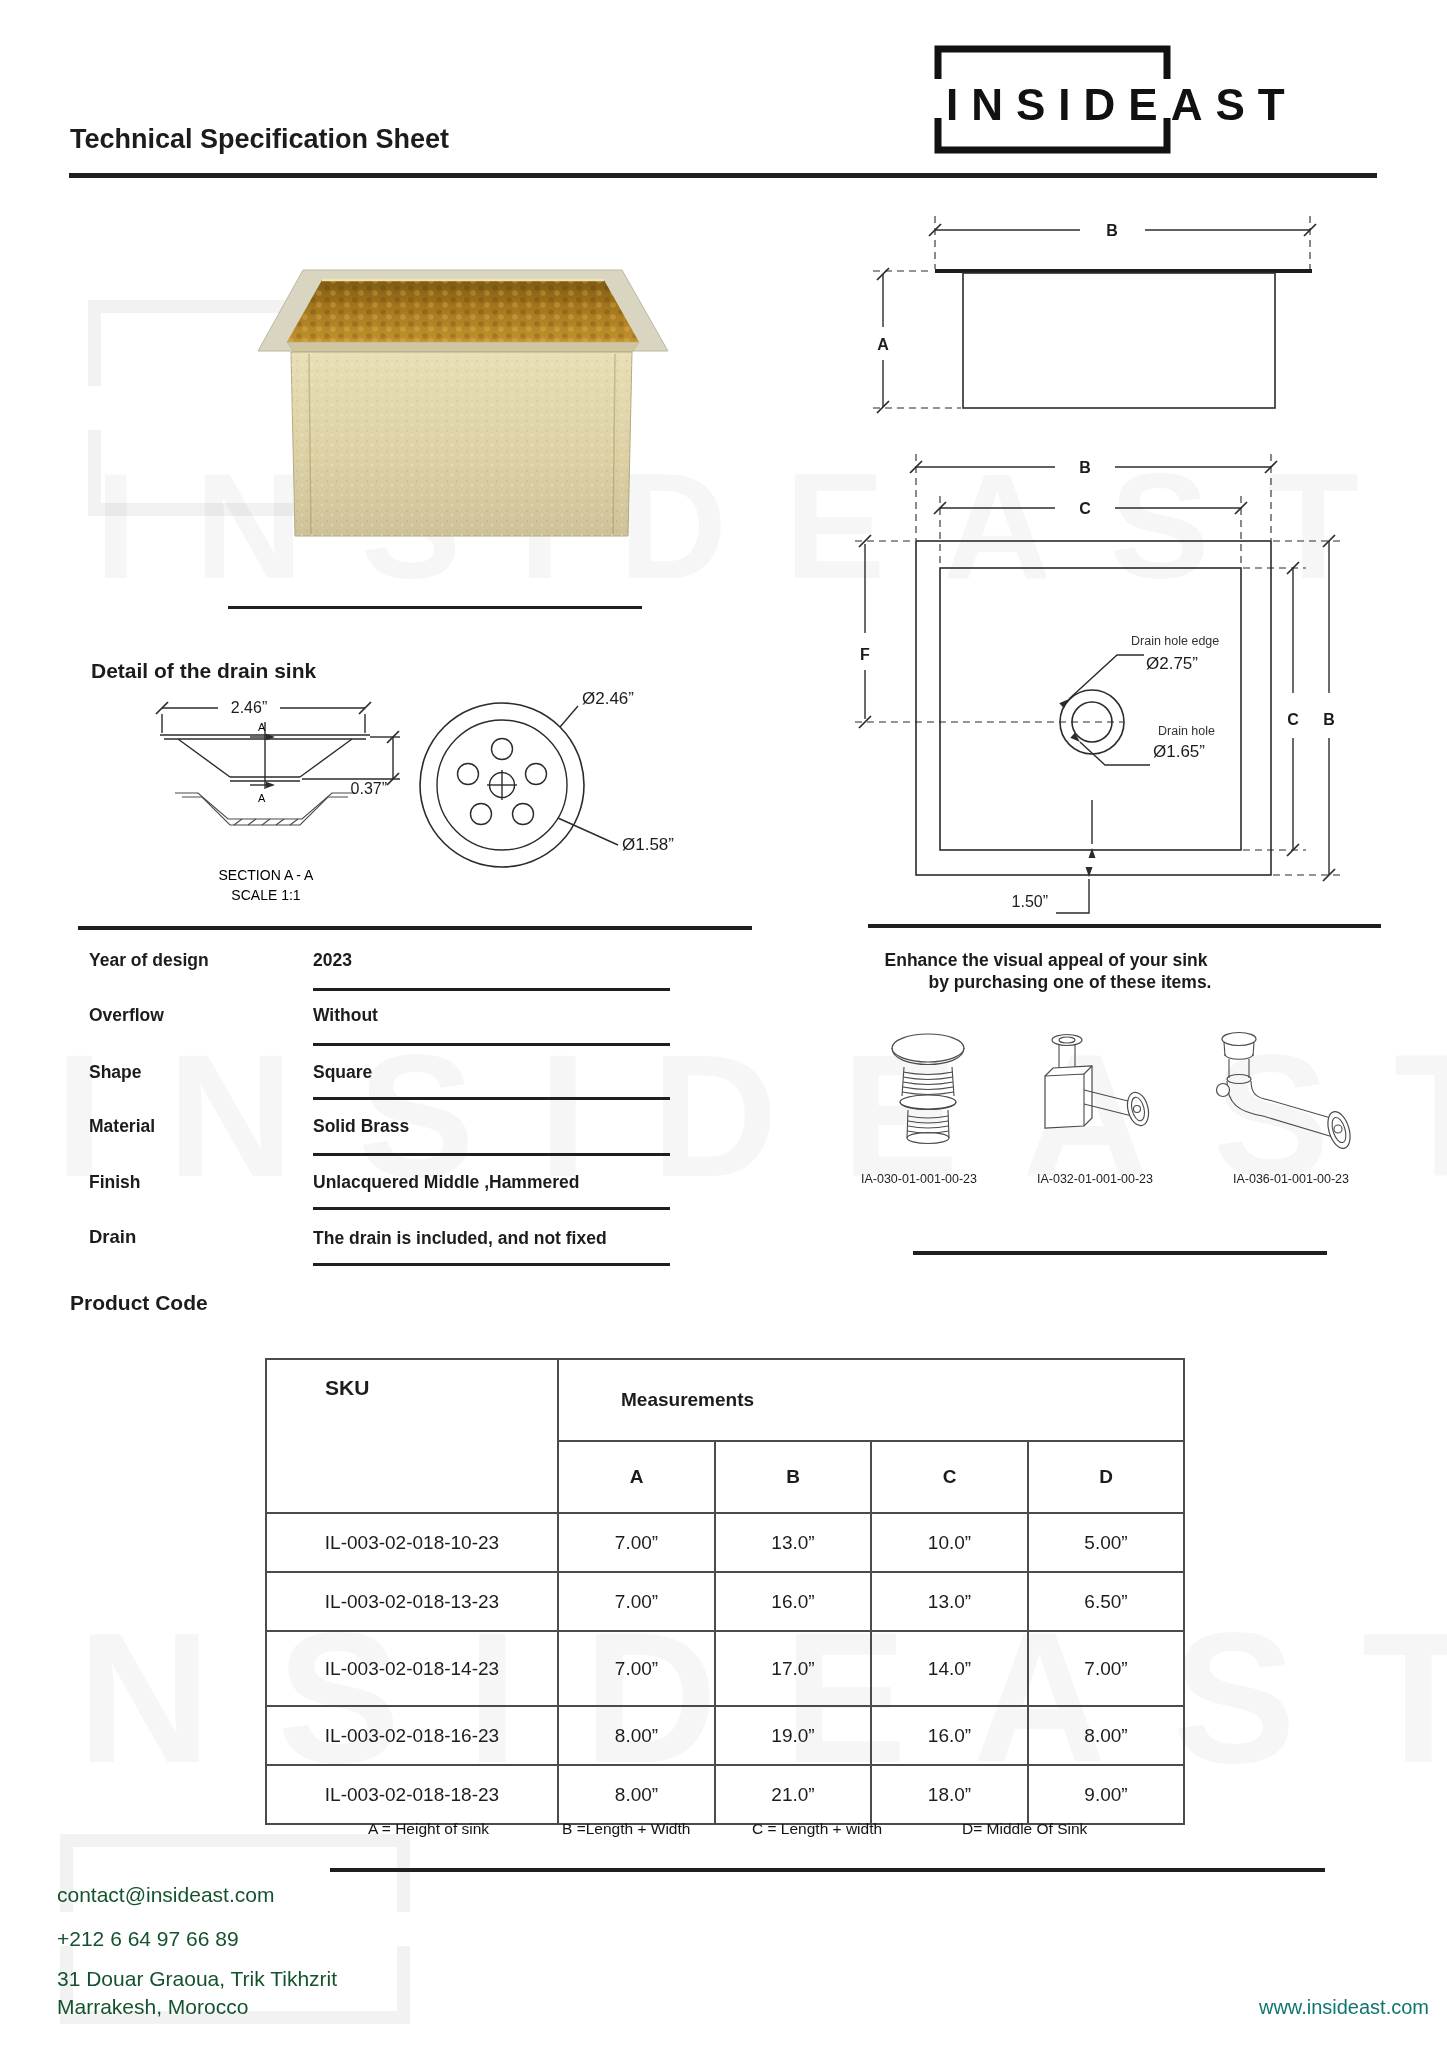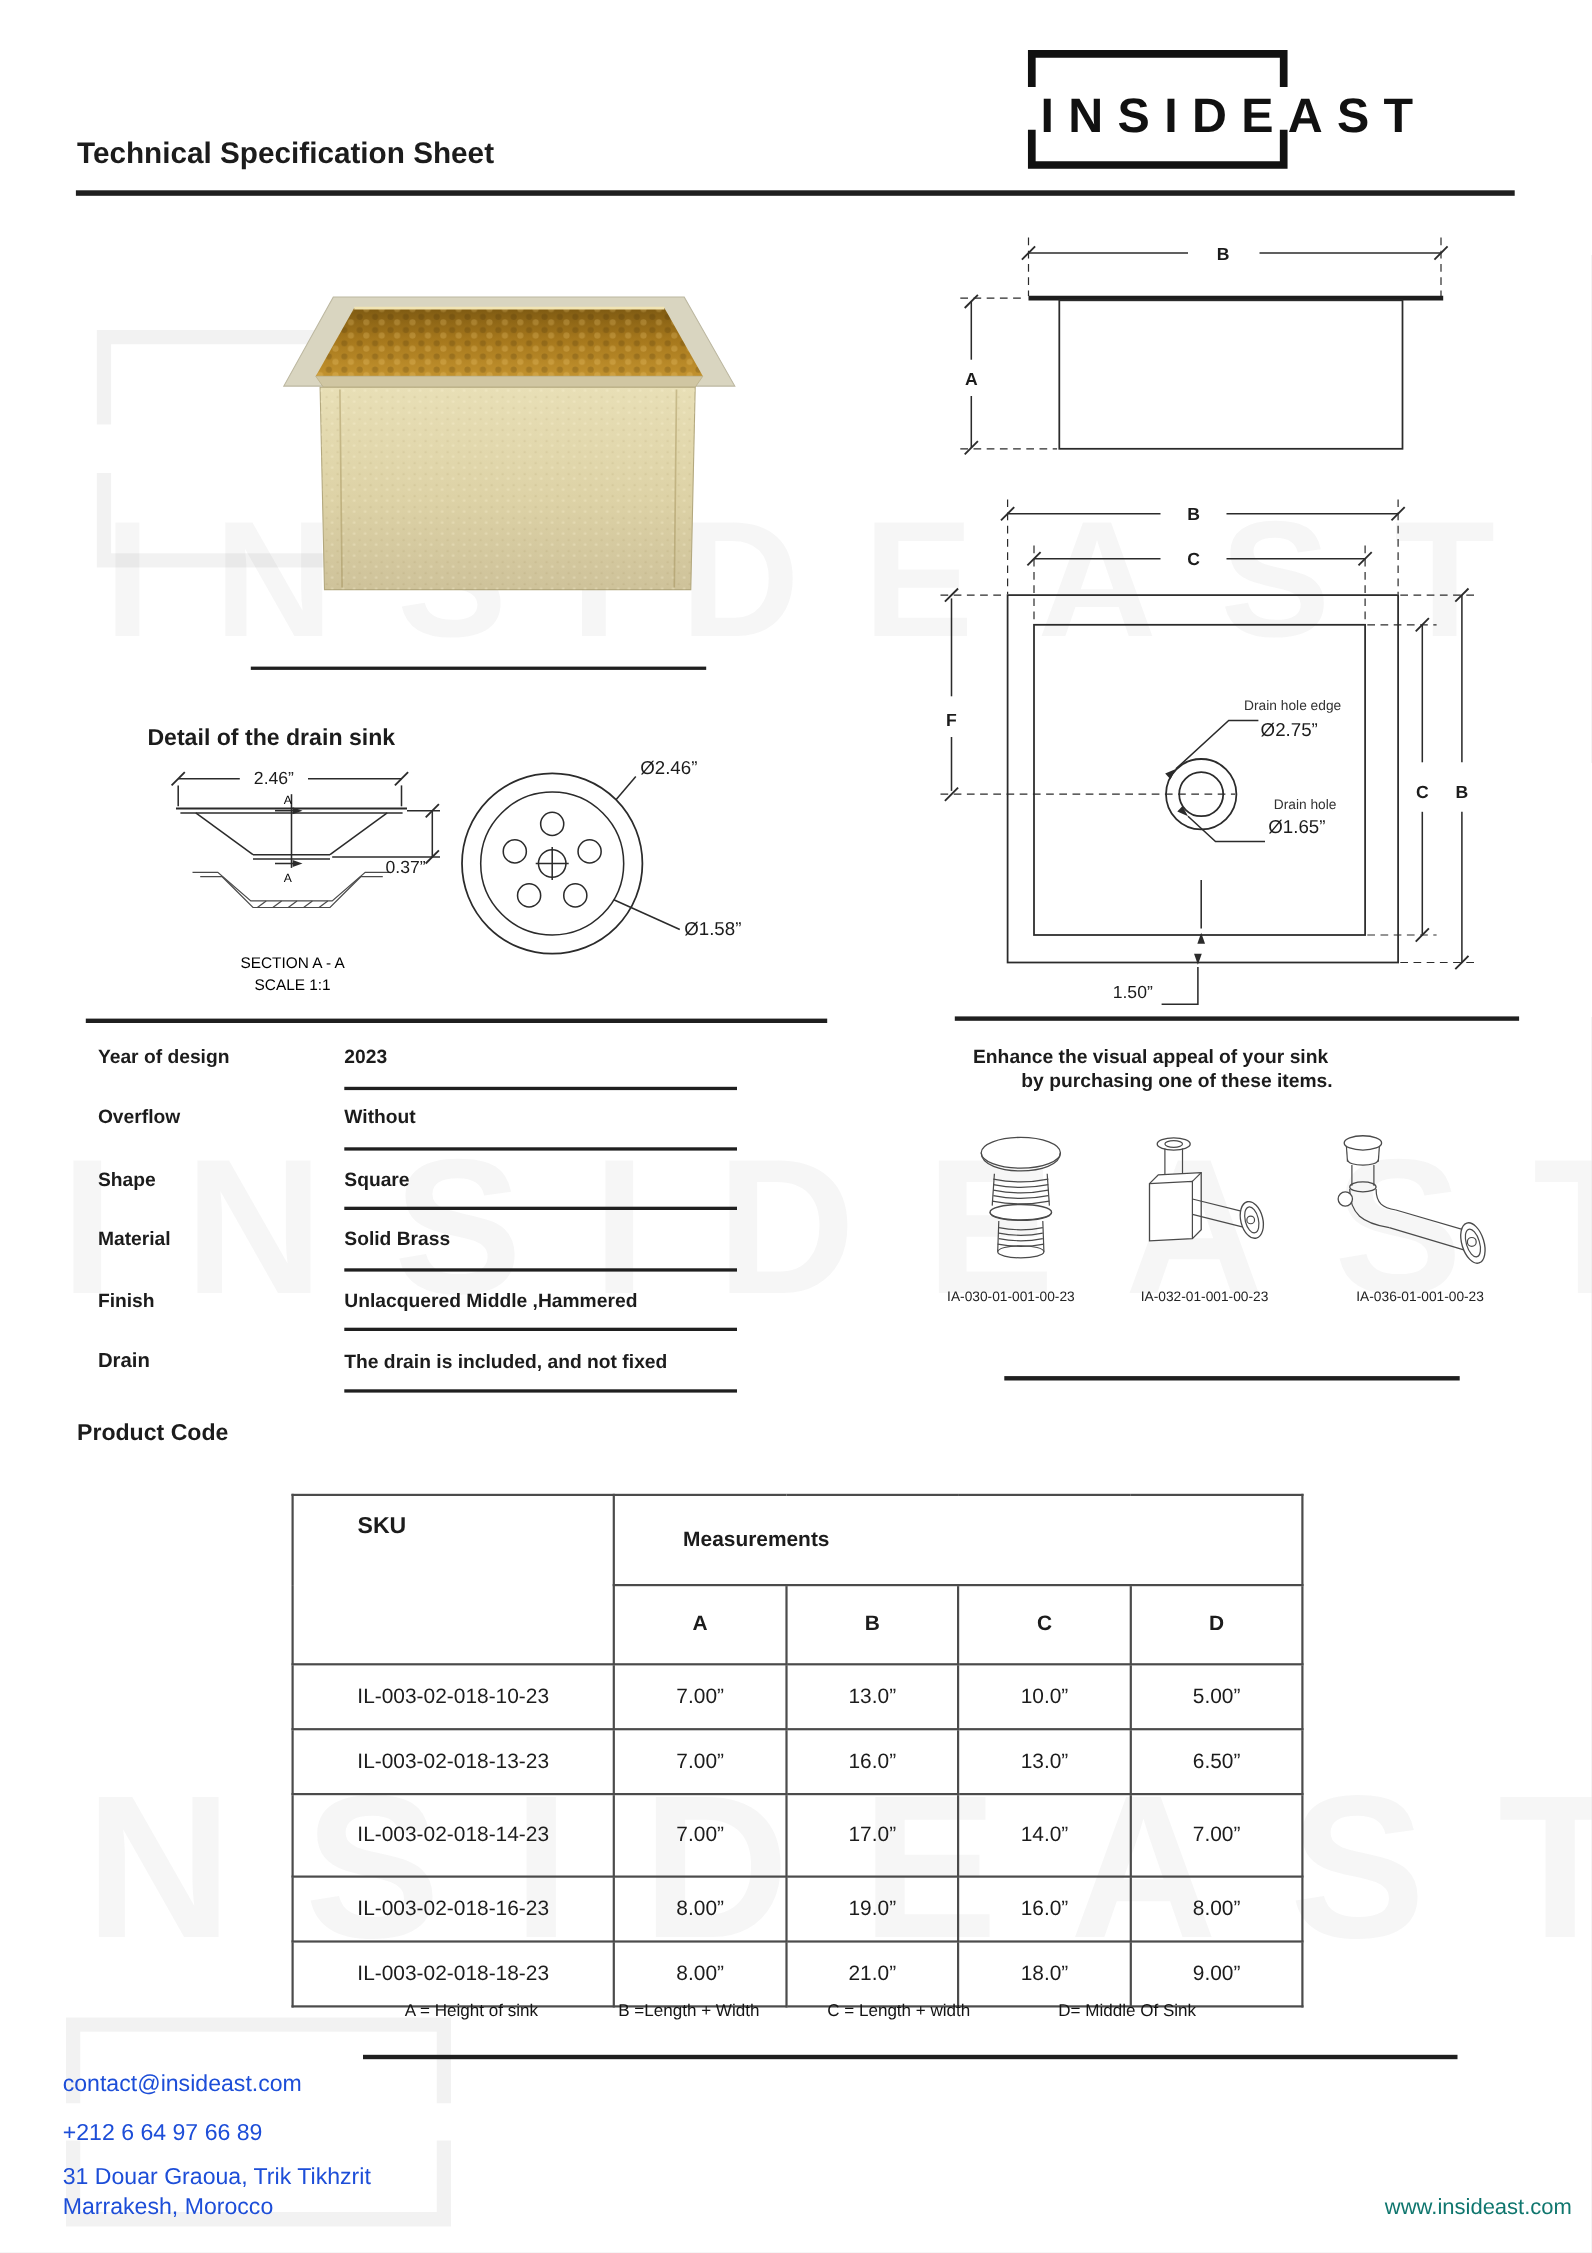--- a/index.html
+++ b/index.html
@@ -34,21 +34,21 @@
   .specval{position:absolute;left:313px;font-size:17.5px;font-weight:bold;}
   .specline{position:absolute;left:313px;width:357px;height:2.5px;background:#1f1f1f;}
   
   .pctable{border-collapse:collapse;table-layout:fixed;width:918px;background:transparent;border-radius:27px;}
   .pctable td,.pctable th{border:2px solid #4b4b4b;font-family:"Liberation Sans",sans-serif;}
   .th-sku{vertical-align:top;text-align:left;padding:16px 0 0 58px;font-size:21px;}
   .th-meas{vertical-align:middle;text-align:left;padding-left:62px;font-size:19px;}
   .th-col{text-align:center;font-size:19px;}
   .cell{text-align:center;font-size:19px;font-weight:normal;}
   .legend{position:absolute;top:1820px;font-size:15.5px;color:#141414;}
-  .foot{position:absolute;left:57px;font-size:21px;color:#1d4ed8;}
+  .foot{position:absolute;left:57px;font-size:21px;color:#14532d;}
 </style>
 </head>
 <body>
 
 <div class="page">
 
   <div class="wm" style="left:95px;top:440px;font-size:150px;">INSIDEAST</div>
   <div class="wm" style="left:55px;top:1015px;font-size:175px;letter-spacing:64px;">INSIDEAST</div>
   <div class="wm" style="left:-40px;top:1592px;font-size:185px;letter-spacing:66px;">INSIDEAST</div>
   <div class="wmframe" style="left:88px;top:300px;width:524px;height:216px;">
@@ -180,21 +180,21 @@
     <text class="dimlbl" x="479" y="277">B</text>
     <text class="small" x="281" y="197">Drain hole edge</text>
     <text class="dia" x="296" y="221">Ø2.75”</text>
     <text class="small" x="308" y="287">Drain hole</text>
     <text class="dia" x="303" y="309">Ø1.65”</text>
     <text class="dimtxt" x="198" y="459" text-anchor="end">1.50”</text>
   </svg>
 
   <div class="rule" style="left:868px;top:924px;width:513px;height:4px;"></div>
 
-  <div class="abs bold" style="left:91px;top:659px;font-size:21px;margin-left:43px;">Detail of the drain sink</div>
+  <div class="abs bold" style="left:91px;top:659px;font-size:21px;">Detail of the drain sink</div>
 
   <svg class="abs" style="left:130px;top:688px;" width="570" height="230" viewBox="0 0 570 230">
     <g>
       <line class="ln" x1="32" y1="20" x2="88" y2="20"></line>
       <line class="ln" x1="150" y1="20" x2="235" y2="20"></line>
       <line class="tick" x1="26" y1="26" x2="38" y2="14"></line>
       <line class="tick" x1="229" y1="26" x2="241" y2="14"></line>
       <line class="ln" x1="32" y1="26" x2="32" y2="45"></line>
       <line class="ln" x1="235" y1="26" x2="235" y2="45"></line>
       <line class="ln2" x1="30" y1="47" x2="240" y2="47"></line>

